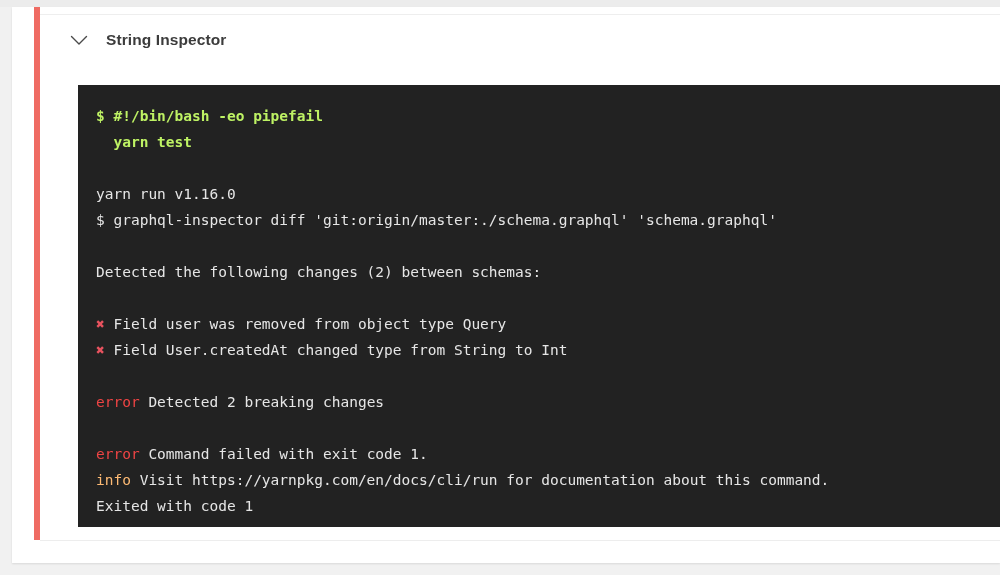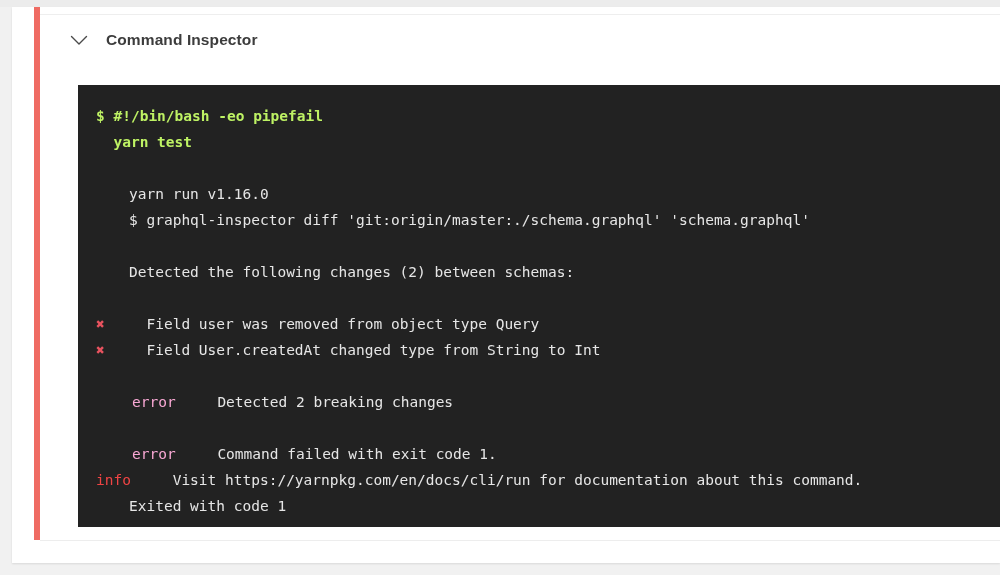--- a/index.html
+++ b/index.html
@@ -110,27 +110,27 @@
     line-height: 26px;
     color: #e6e6e6;
     white-space: pre;
   }
   .line { white-space: pre; }
   .line.blank { height: 26px; }
   .cmd {
     font-weight: bold;
     color: #bef264;
   }
-  .tok-error { color: #f9a8d4; margin-left: 36px; }
-  .tok-info  { color: #ef4444; }
+  .tok-error { color: #ef4444; }
+  .tok-info  { color: #fdba74; }
   .tok-cross {
     color: #e8535f;
     font-weight: bold;
   }
-  .tok-plain { color: #e6e6e6; margin-left: 33px; }
+  .tok-plain { color: #e6e6e6; }
 
   
   .bottom-rule {
     position: absolute;
     left: 28px;
     top: 533px;
     right: 0;
     height: 1px;
     background: #ededed;
   }
@@ -155,21 +155,21 @@
     <div class="header-rule"></div>
 
     <div class="accent-bar"></div>
 
     <div class="job-header">
       <span class="chevron-icon">
         <svg viewBox="0 0 26 26" width="26" height="26" xmlns="http://www.w3.org/2000/svg">
           <path d="M5.5 9.5 L13 17 L20.5 9.5" fill="none" stroke="#4a4a4a" stroke-width="1.4" stroke-linecap="round" stroke-linejoin="round"></path>
         </svg>
       </span>
-      <span class="job-title">Command Inspector</span>
+      <span class="job-title">String Inspector</span>
     </div>
 
     <div class="terminal">
       <div class="term-inner" id="term-inner"><div class="line"><span class="cmd">$ #!/bin/bash -eo pipefail</span></div><div class="line"><span class="cmd">  yarn test</span></div><div class="line blank">&nbsp;</div><div class="line"><span class="tok-plain">yarn run v1.16.0</span></div><div class="line"><span class="tok-plain">$ graphql-inspector diff 'git:origin/master:./schema.graphql' 'schema.graphql'</span></div><div class="line blank">&nbsp;</div><div class="line"><span class="tok-plain">Detected the following changes (2) between schemas:</span></div><div class="line blank">&nbsp;</div><div class="line"><span class="tok-cross">✖</span><span class="tok-plain"> Field user was removed from object type Query</span></div><div class="line"><span class="tok-cross">✖</span><span class="tok-plain"> Field User.createdAt changed type from String to Int</span></div><div class="line blank">&nbsp;</div><div class="line"><span class="tok-error">error</span><span class="tok-plain"> Detected 2 breaking changes</span></div><div class="line blank">&nbsp;</div><div class="line"><span class="tok-error">error</span><span class="tok-plain"> Command failed with exit code 1.</span></div><div class="line"><span class="tok-info">info</span><span class="tok-plain"> Visit https://yarnpkg.com/en/docs/cli/run for documentation about this command.</span></div><div class="line"><span class="tok-plain">Exited with code 1</span></div></div>
     </div>
 
     <div class="bottom-rule"></div>
     <div class="card-footer"></div>
 
   </div>

